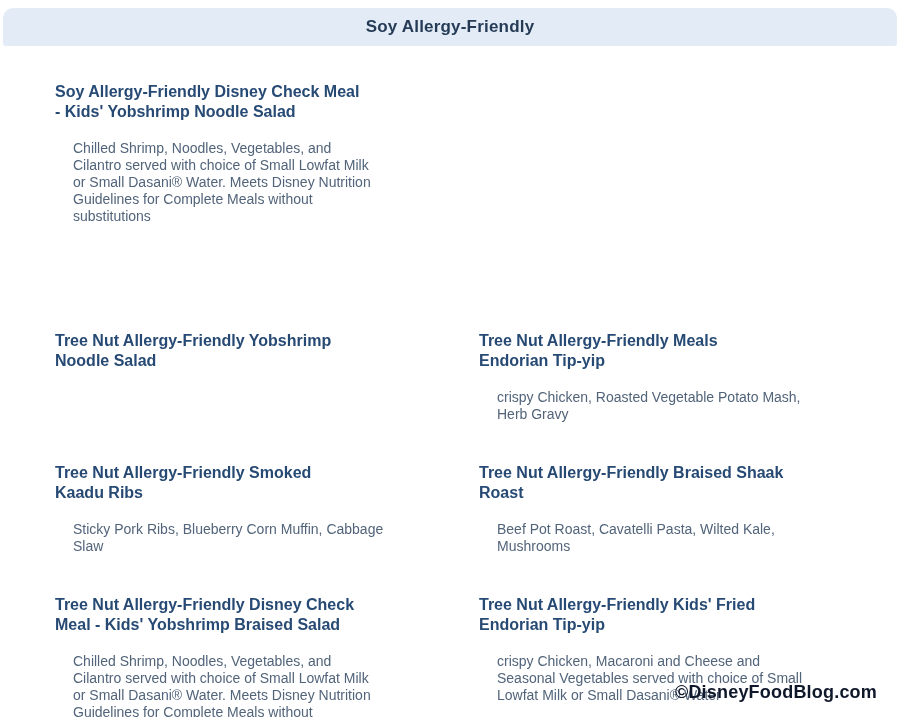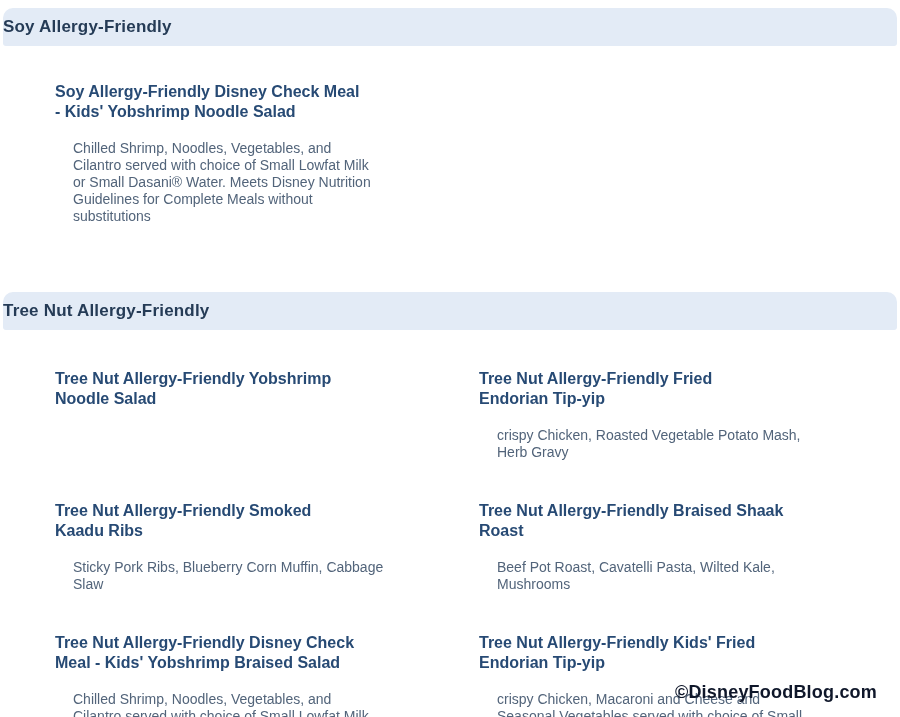--- a/index.html
+++ b/index.html
@@ -14,21 +14,21 @@
     position: relative;
     overflow: hidden;
   }
   .banner {
     margin: 0 3px;
     height: 38px;
     background: #e3ebf6;
     border-radius: 10px 10px 3px 3px;
     display: flex;
     align-items: center;
-    justify-content: flex-start;
+    justify-content: center;
   }
   .banner-first {
     margin-top: 8px;
   }
   .banner-title {
     font-size: 17px;
     font-weight: bold;
     color: #253b56;
     letter-spacing: 0.2px;
   }
@@ -92,31 +92,28 @@
 Cilantro served with choice of Small Lowfat Milk
 or Small Dasani® Water. Meets Disney Nutrition
 Guidelines for Complete Meals without
 substitutions</p>
       </div>
     </div>
   </div>
 </div>
 
 <div>
-  <div class="banner">
-    <span class="banner-title">Tree Nut Allergy-Friendly</span>
-  </div>
   <div class="section-body section-body-treenut">
     <div class="grid">
       <div class="menu-item">
         <h3 class="item-name">Tree Nut Allergy-Friendly Yobshrimp
 Noodle Salad</h3>
       </div>
       <div class="menu-item">
-        <h3 class="item-name">Tree Nut Allergy-Friendly Fried
+        <h3 class="item-name">Tree Nut Allergy-Friendly Meals
 Endorian Tip-yip</h3>
         <p class="item-desc">crispy Chicken, Roasted Vegetable Potato Mash,
 Herb Gravy</p>
       </div>
       <div class="menu-item">
         <h3 class="item-name">Tree Nut Allergy-Friendly Smoked
 Kaadu Ribs</h3>
         <p class="item-desc">Sticky Pork Ribs, Blueberry Corn Muffin, Cabbage
 Slaw</p>
       </div>

